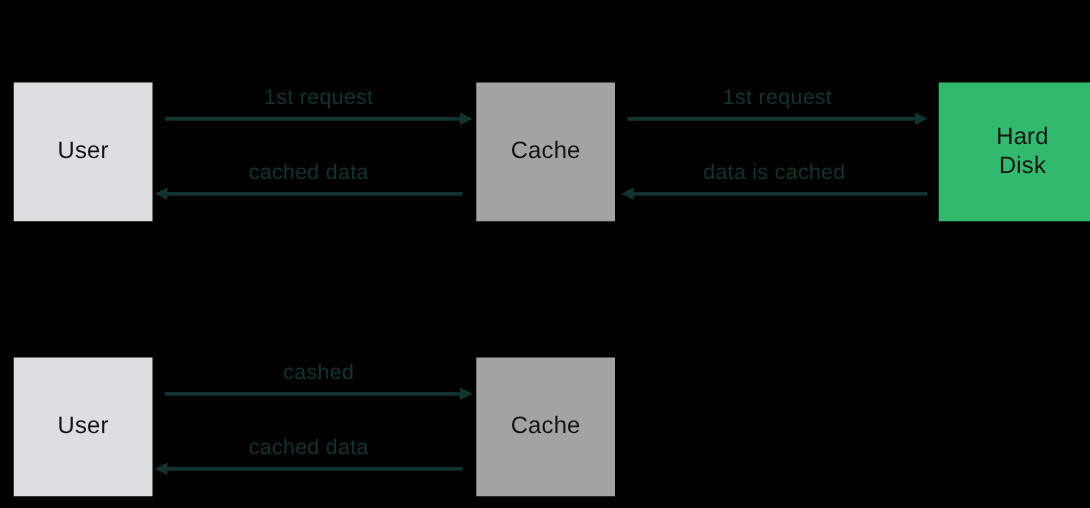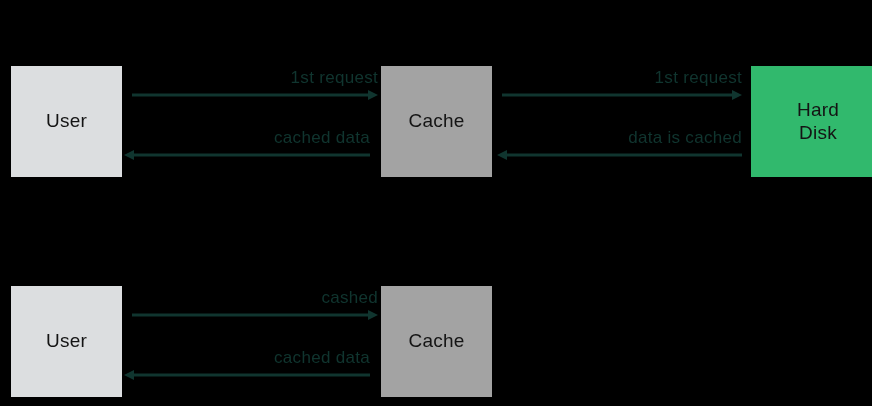--- a/index.html
+++ b/index.html
@@ -64,21 +64,21 @@
   }
   .arrow svg { display: block; overflow: visible; }
 
   
   .edge-label {
     position: absolute;
     color: #10352f;
     font-size: 17px;
     font-weight: 400;
     letter-spacing: 0.3px;
-    text-align: right;
+    text-align: center;
     white-space: nowrap;
     font-family: "Liberation Sans", sans-serif;
   }
 </style>
 </head>
 <body>
 
 <div id="diagram-canvas">
 
   <div class="node node-user" id="node-user-1">

